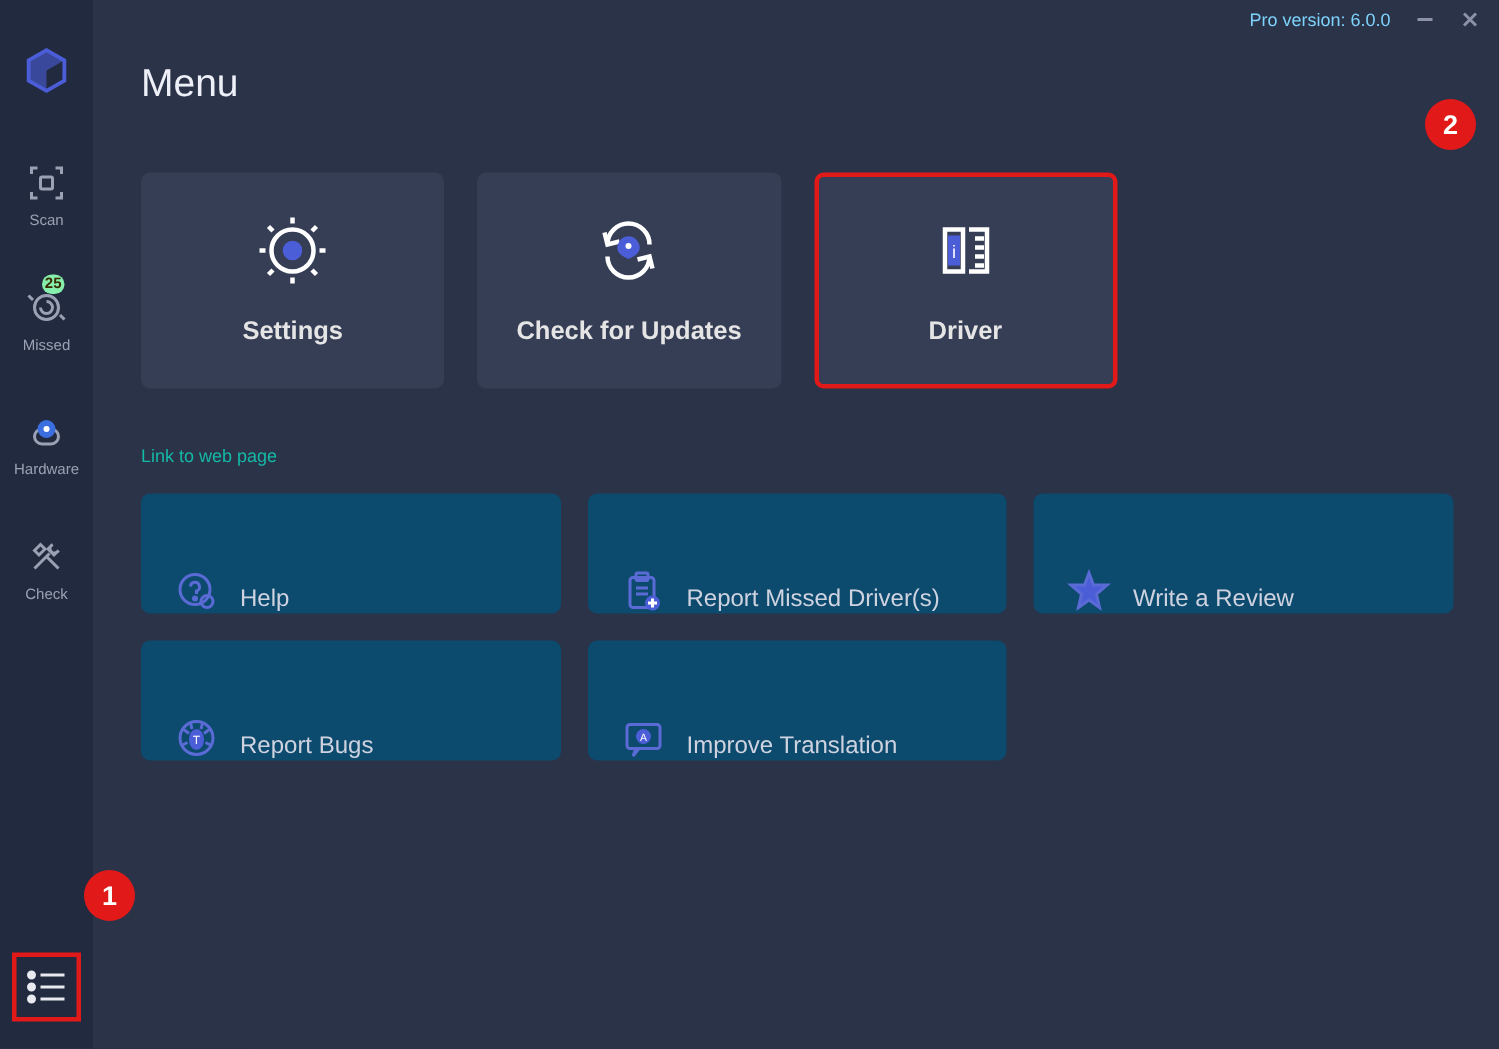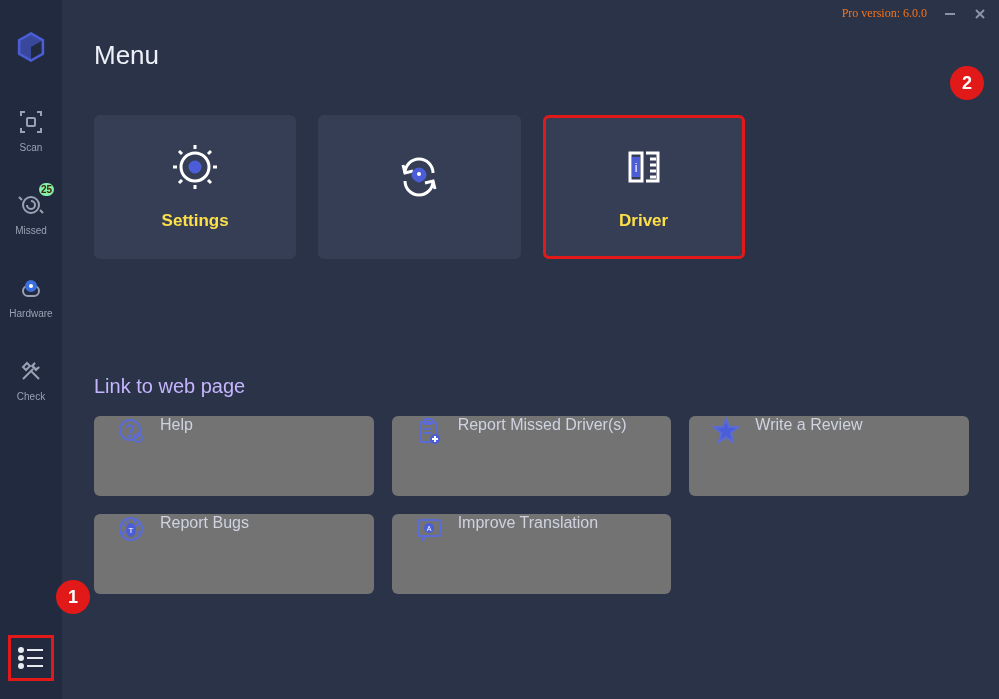--- a/index.html
+++ b/index.html
@@ -30,21 +30,21 @@
     position: relative;
   }
   .nav-item .icon { width: 28px; height: 28px; display:flex; align-items:center; justify-content:center; }
   .nav-item .label {
     font-size: 10px;
     color: #9aa1b5;
     margin-top: 6px;
   }
   .badge {
     position: absolute;
-    top: -8px; right: 8px;
+    top: -8px; right: 19px;
     background: #86efac;
     color: #3a2a00;
     font-size: 10px;
     font-weight: 600;
     border-radius: 10px;
     padding: 1px 2px;
   }
   .sidebar-bottom {
     position: absolute;
     bottom: 18px;
@@ -59,23 +59,22 @@
     flex: 1;
     background: #2b3349;
     position: relative;
     padding: 40px 30px 30px 32px;
   }
   .titlebar {
     position: absolute;
     top: 6px; right: 12px;
     display: flex; align-items: center;
     gap: 16px;
-    color: #f97316;
+    color: #7dd3fc;
     font-size: 12px;
-    font-family: Liberation Serif, serif;
   }
   .titlebar .win-btn { width: 14px; height: 14px; display:flex; align-items:center; justify-content:center; cursor:pointer; color:#8c93a8; }
 
   .page-title {
     font-size: 26px;
     font-weight: 500;
     margin-bottom: 44px;
     color: #eef0f8;
   }
 
@@ -88,41 +87,41 @@
     background: #363e56;
     border-radius: 6px;
     height: 144px;
     display: flex;
     flex-direction: column;
     align-items: center;
     justify-content: center;
     cursor: pointer;
   }
   .card .icon { width: 48px; height: 48px; display:flex; align-items:center; justify-content:center; margin-bottom: 20px; }
-  .card .label { font-size: 17px; font-weight: 600; color: #fde047; }
+  .card .label { font-size: 17px; font-weight: 600; color: #e5e5e5; }
   .card.highlight { border: 3px solid #e11919; }
 
   .section-title {
-    margin-top: 116px;
-    font-size: 20px;
-    color: #c4b5fd;
+    margin-top: 38px;
+    font-size: 12px;
+    color: #14b8a6;
     margin-bottom: 18px;
   }
 
   .link-grid {
     display: grid;
     grid-template-columns: repeat(3, 1fr);
     gap: 18px;
   }
   .link-card {
-    background: #737373;
+    background: #0c4a6e;
     border-radius: 6px;
     height: 80px;
     display: flex;
-    align-items: flex-start;
+    align-items: flex-end;
     padding: 0 22px;
     cursor: pointer;
   }
   .link-card .icon { width: 30px; height: 30px; display:flex; align-items:center; justify-content:center; margin-right: 14px; }
   .link-card .label { font-size: 16px; color: #cfd3e0; font-weight: 500; }
 
   
   .annot {
     position: absolute;
     width: 34px; height: 34px;
@@ -240,20 +239,21 @@
     <div class="card">
       <span class="icon">
         <svg viewBox="0 0 48 48" width="48" height="48" fill="none" stroke="#fff" stroke-width="3">
           <path d="M10 20 A14 14 0 0 1 38 20 M38 28 A14 14 0 0 1 10 28"></path>
           <path d="M8 12 L10 20 L18 18"></path>
           <path d="M40 36 L38 28 L30 30"></path>
           <path d="M24 16 C20 16 18 20 18 22 C18 26 24 28 24 28 C24 28 30 26 30 22 C30 20 28 16 24 16 Z" fill="#4b5ed8" stroke="#4b5ed8"></path>
           <circle cx="24" cy="21" r="2" fill="#fff" stroke="none"></circle>
         </svg>
       </span>
+      <span class="label">Check for Updates</span>
     </div>
 
     <div class="card highlight">
       <span class="icon">
         <svg viewBox="0 0 48 48" width="48" height="48" fill="none" stroke="#fff" stroke-width="3">
           <path d="M10 10 H22 V38 H10 Z"></path>
           <rect x="12" y="14" width="8" height="20" fill="#4b5ed8" stroke="none"></rect>
           <text x="16" y="29" font-size="12" fill="#fff" text-anchor="middle" font-family="Arial" stroke="none">i</text>
           <path d="M26 10 H38 V38 H26"></path>
           <line x1="30" y1="16" x2="36" y2="16"></line>

